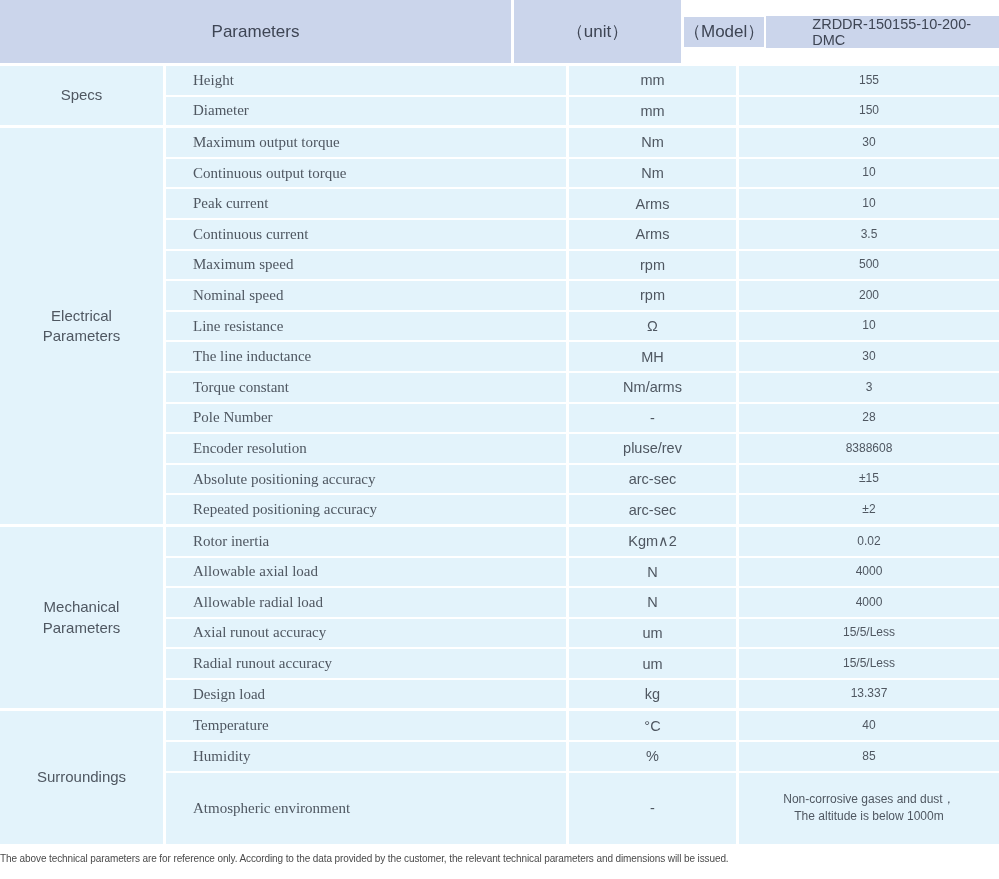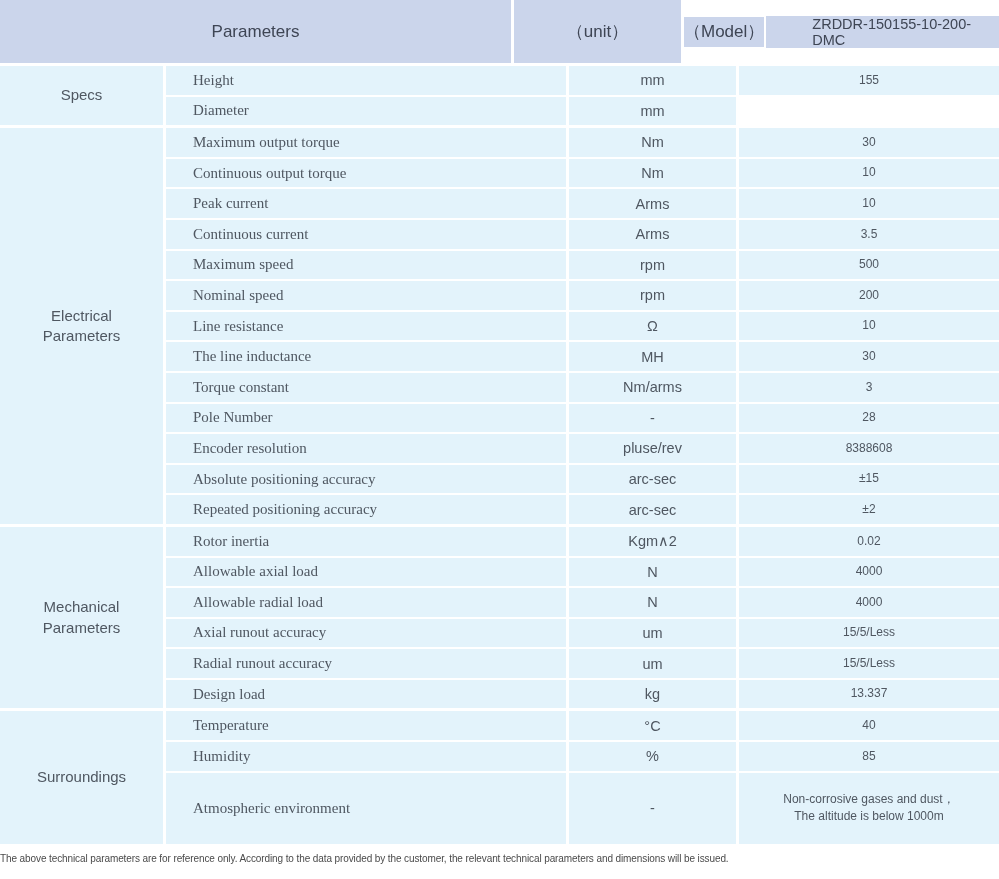--- a/index.html
+++ b/index.html
@@ -97,20 +97,21 @@
     <div class="rows">
   <div class="row">
     <div class="cell name">Height</div>
     <div class="cell unit">mm</div>
     <div class="cell value">155</div>
   </div>
 
   <div class="row">
     <div class="cell name">Diameter</div>
     <div class="cell unit">mm</div>
+    <div class="cell value">150</div>
   </div>
 </div>
   </div>
 
   <div class="section">
     <div class="cat-cell">
       <span class="cat-label">Electrical Parameters</span>
     </div>
     <div class="rows">
   <div class="row">

